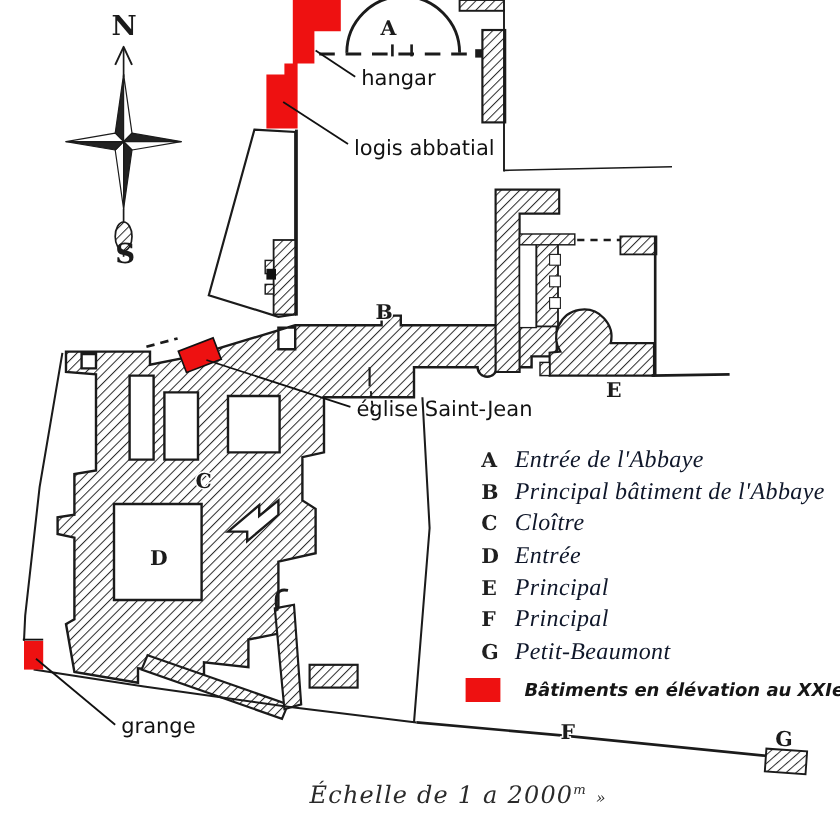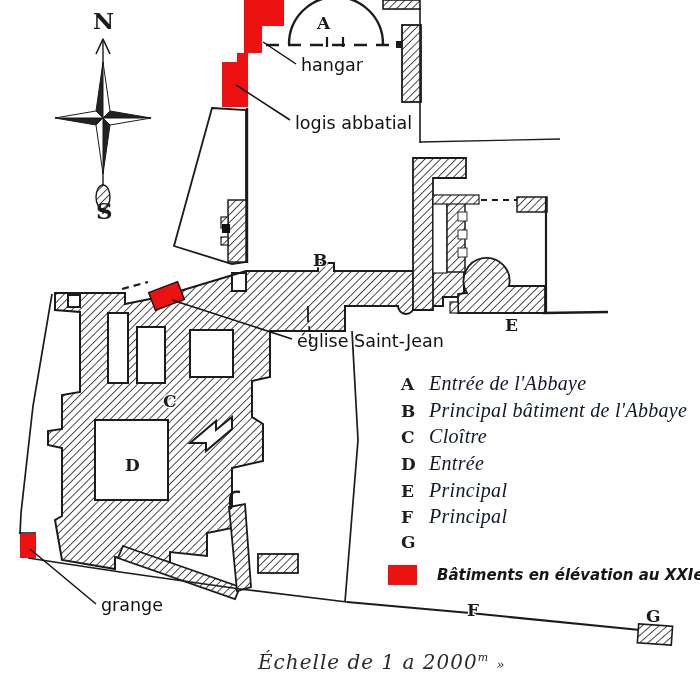--- a/index.html
+++ b/index.html
@@ -190,20 +190,21 @@
     <div class="legend-row">
       <span class="lk">E</span>
       <span class="lv">Principal</span>
     </div>
     <div class="legend-row">
       <span class="lk">F</span>
       <span class="lv">Principal</span>
     </div>
     <div class="legend-row">
       <span class="lk">G</span>
+      <span class="lv">Petit-Beaumont</span>
     </div>
     <div class="legend-modern">
       <span class="swatch"></span>
       <span class="modern-note">Bâtiments en élévation au XXIe S.</span>
     </div>
   </div>
 
   
   <div class="scale">
     <span>Échelle de 1 a 2000</span><sup>m</sup>

